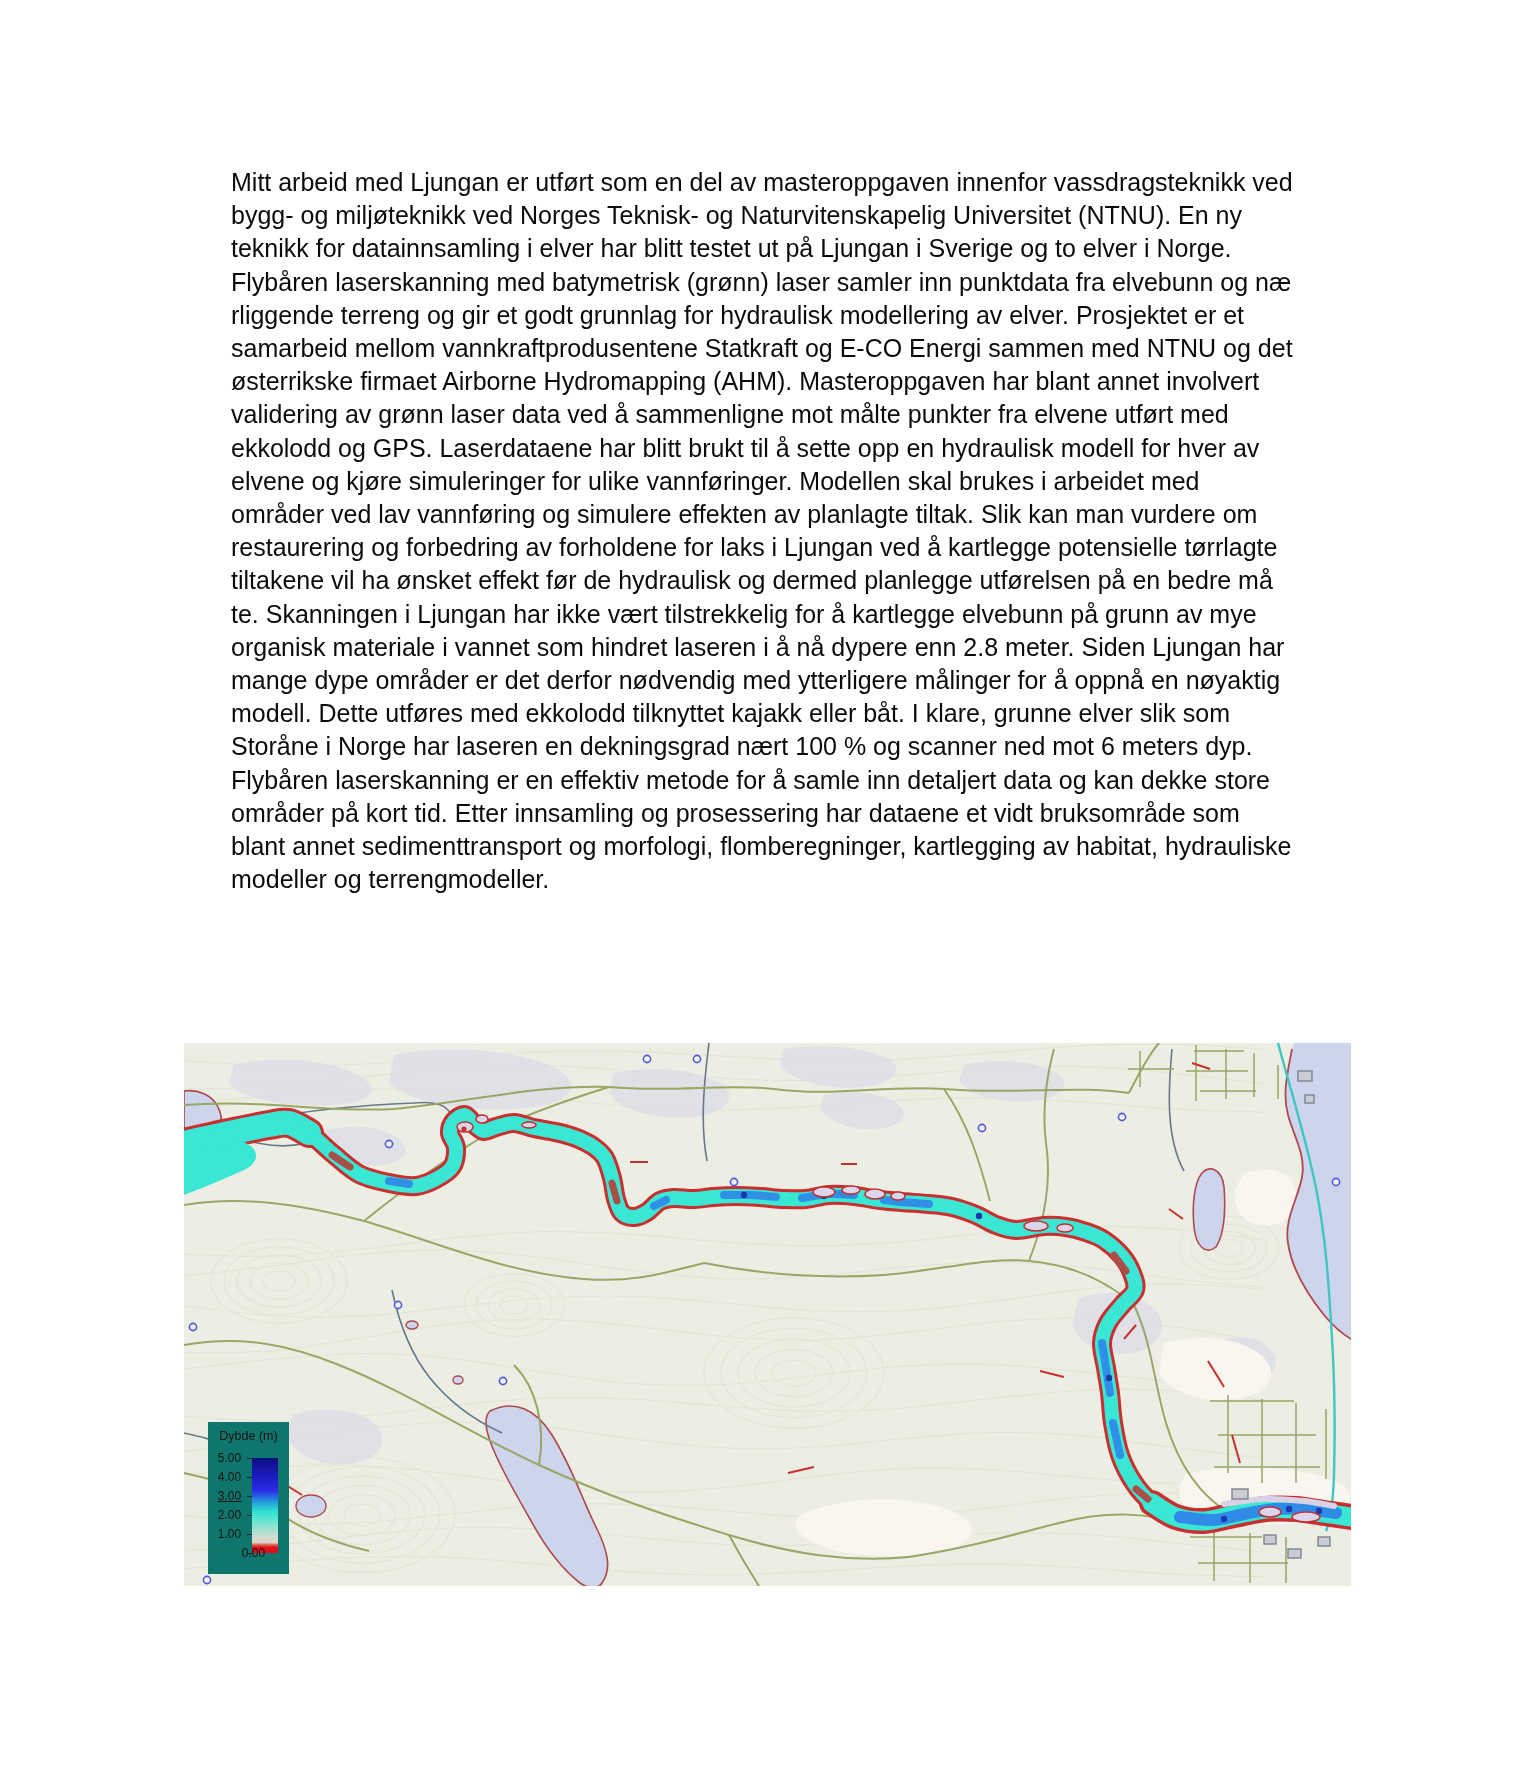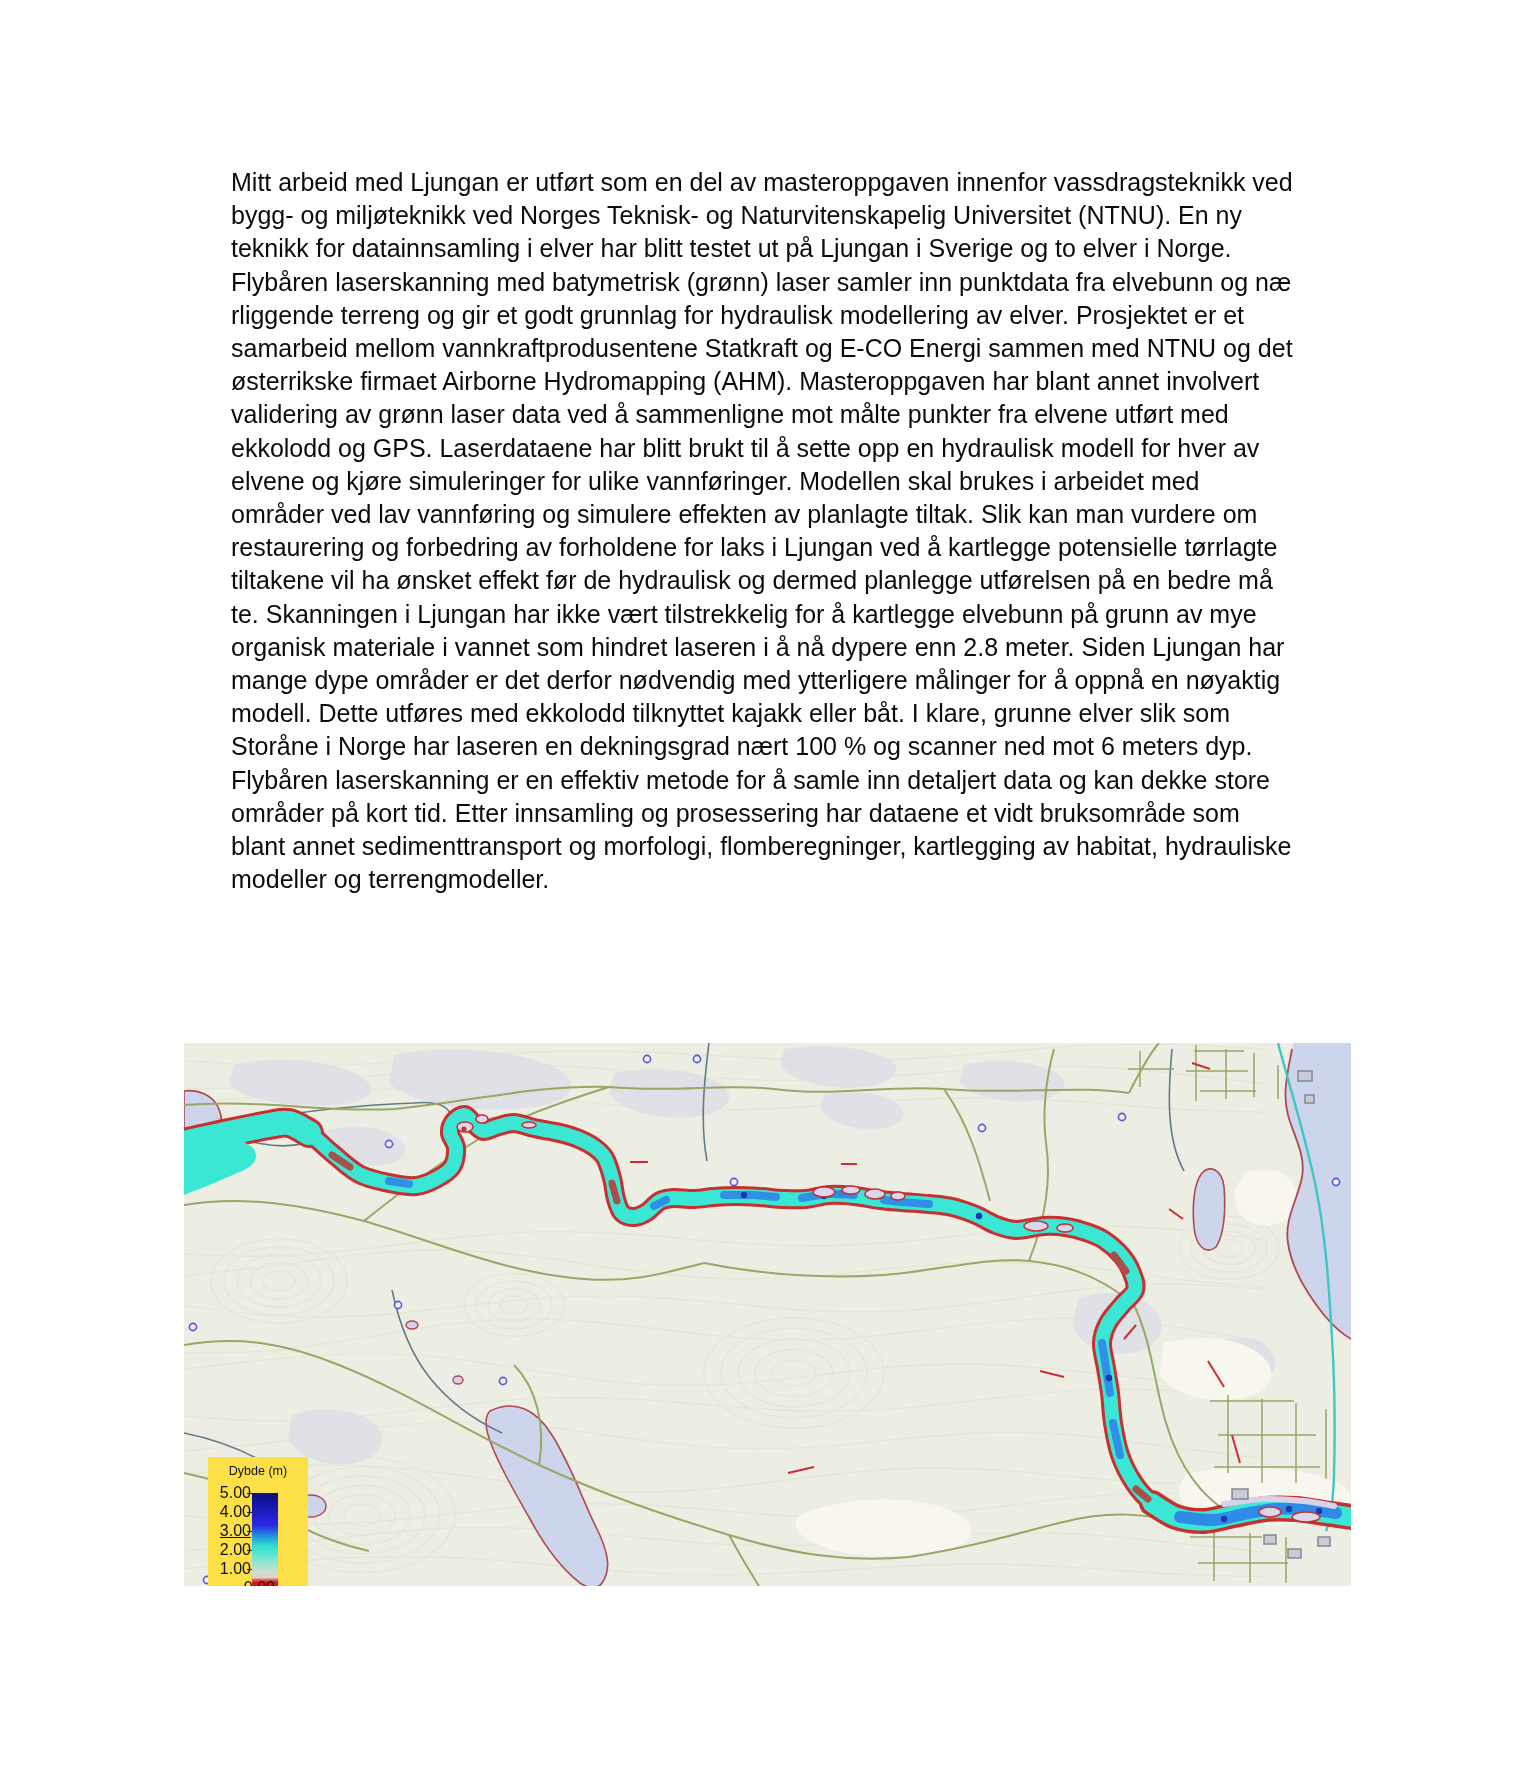--- a/index.html
+++ b/index.html
@@ -3,27 +3,27 @@
 <meta charset="utf-8">
 <style>
   html,body{margin:0;padding:0;background:#ffffff;}
   .page{position:relative;width:1528px;height:1775px;background:#fff;overflow:hidden;
         font-family:"Liberation Sans","DejaVu Sans",sans-serif;}
   .text-block{position:absolute;left:185px;top:166px;width:1170px;color:#0b0b0b;
         font-size:25px;line-height:33.2px;}
   .text-line{white-space:nowrap;margin-left:46px;}
   .map-figure{position:absolute;left:184px;top:1043px;width:1167px;height:543px;overflow:hidden;}
   .map-figure svg{position:absolute;left:0;top:0;display:block;}
-  .legend{position:absolute;left:24px;top:379px;width:100px;height:152px;background:#fde047;
-          z-index:5;margin-top:35px;}
+  .legend{position:absolute;left:24px;top:379px;width:81px;height:152px;background:#0f766e;
+          z-index:5;}
   .legend-title{position:absolute;left:0;top:7px;width:100%;text-align:center;
           font-size:12.5px;color:#111;}
   .legend-bar{position:absolute;left:44px;top:36px;width:26px;height:95px;}
   .tick-row{position:absolute;left:0;width:43px;height:16px;line-height:16px;
-          font-size:16px;color:#111;text-align:right;}
+          font-size:12px;color:#111;text-align:center;}
   .tick-dash{position:absolute;left:38.5px;width:5px;height:0;border-top:1.6px solid #222;}
 </style>
 </head>
 <body>
 
 <div class="page">
 
   <div class="text-block" id="text-block">
       <div class="text-line">Mitt arbeid med Ljungan er utført som en del av masteroppgaven innenfor vassdragsteknikk ved</div>
       <div class="text-line">bygg- og miljøteknikk ved Norges Teknisk- og Naturvitenskapelig Universitet (NTNU). En ny</div>

